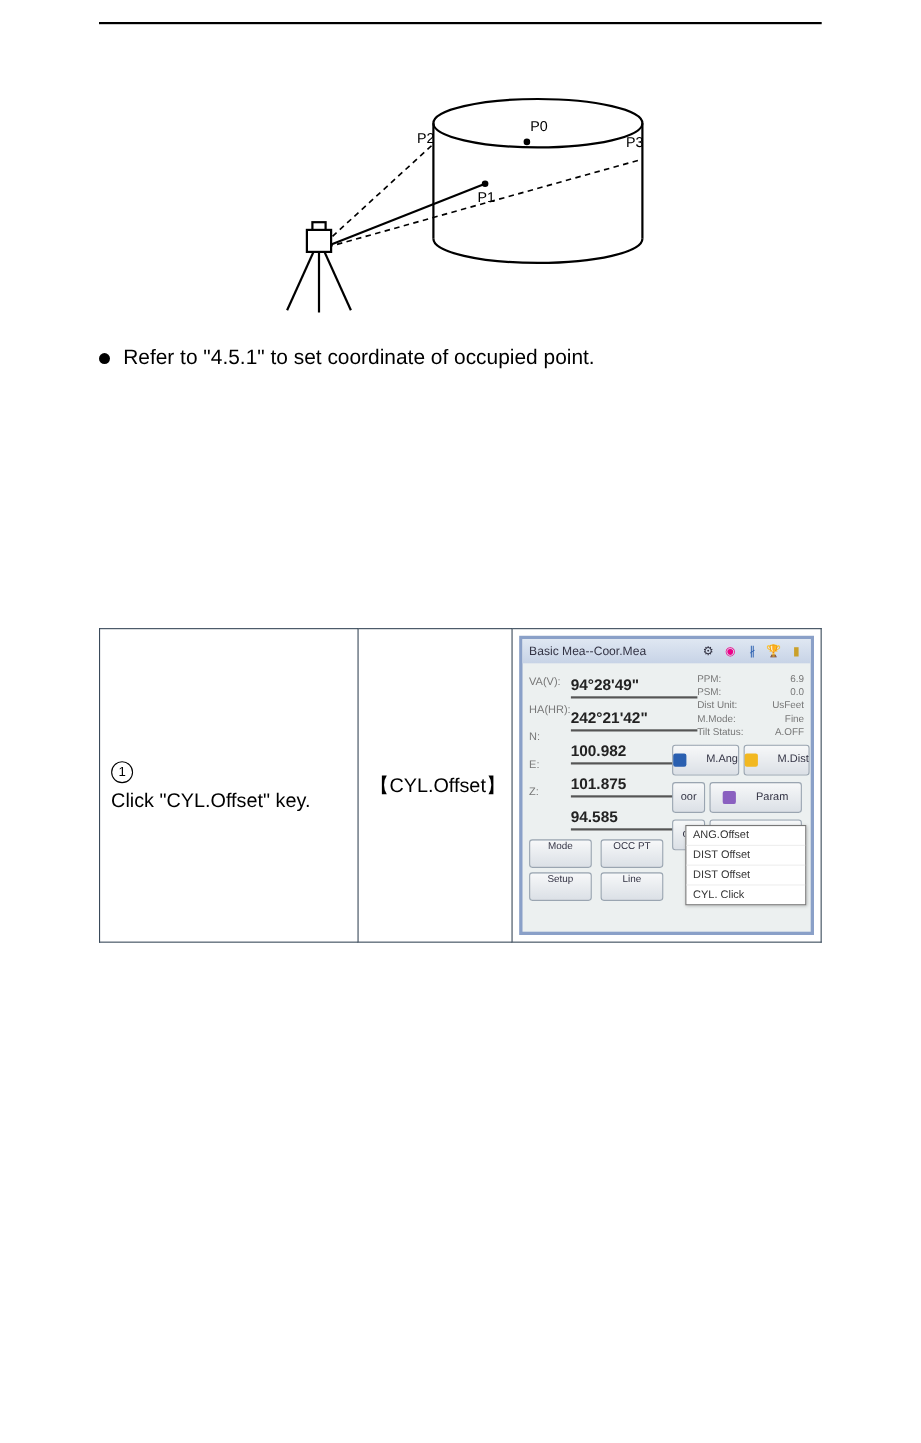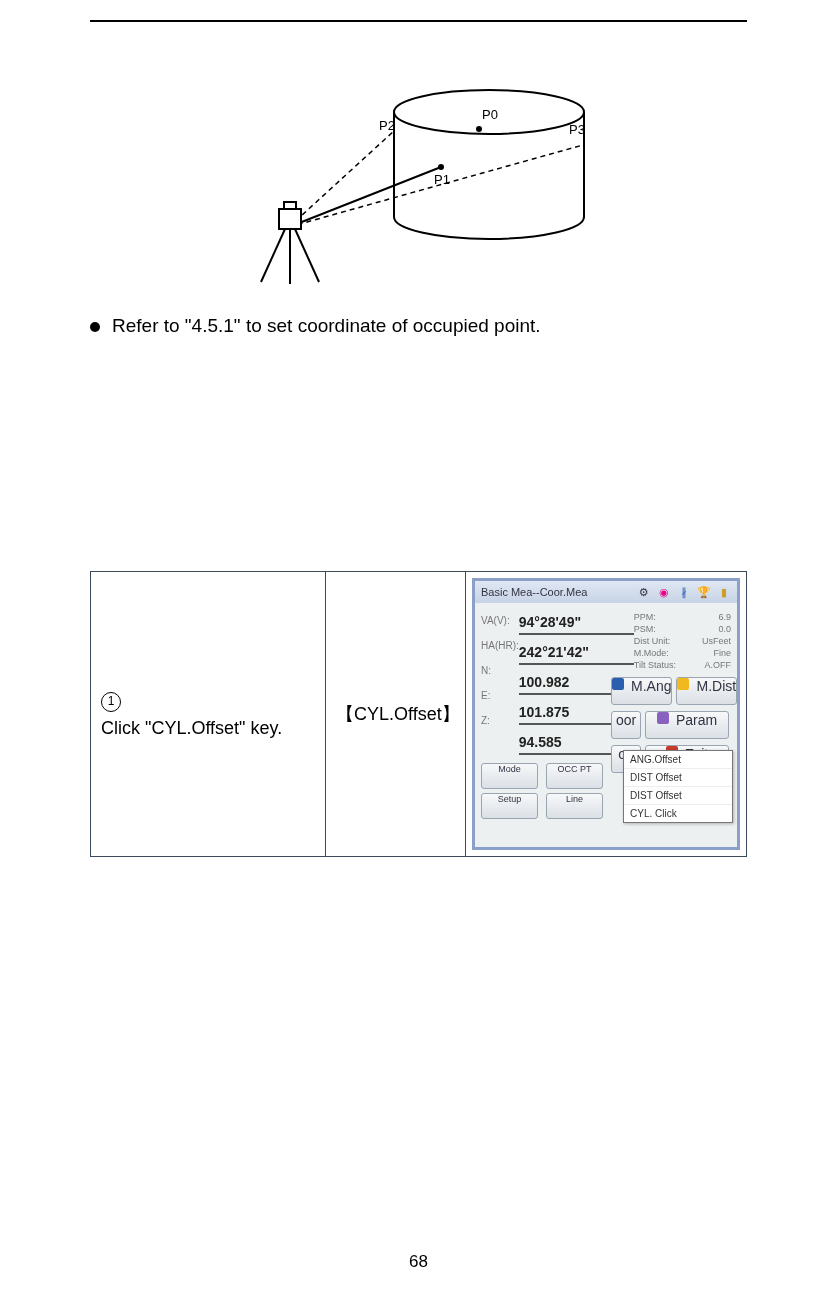--- a/index.html
+++ b/index.html
@@ -19,21 +19,21 @@
   .titlebar{background:linear-gradient(#dfe7f2,#c7d3e6);height:22px;display:flex;align-items:center;justify-content:space-between;padding:0 6px;font-size:11px;color:#334}
   .titlebar .icons span{display:inline-block;width:14px;height:14px;margin-left:3px;text-align:center;line-height:14px;font-size:11px}
   .scr-body{display:flex;padding:6px 6px 0 6px;gap:0}
   .lcol{flex:0 0 36px;display:flex;flex-direction:column;gap:14px;color:#777;font-size:10px;padding-top:6px}
   .vals{flex:0 0 115px;display:flex;flex-direction:column;gap:6px;padding-top:2px}
   .vals .v{border-bottom:2px solid #555;font-size:14px;font-weight:bold;color:#222;height:22px;line-height:22px}
   .info{flex:1 1 auto;font-size:9px;color:#777;line-height:1.35;padding-top:2px}
   .info .row{display:flex;justify-content:space-between}
   .rbtns{position:absolute;right:8px;top:96px;display:flex;flex-direction:column;gap:6px;width:118px}
   .rbtn2{display:flex;gap:4px}
-  .btn{flex:1;height:26px;background:linear-gradient(#f7f8f9,#dbe0e6);border:1px solid #9aa5b1;border-radius:3px;font-size:14px;display:flex;align-items:flex-start;justify-content:center;gap:7px;color:#334}
+  .btn{flex:1;height:26px;background:linear-gradient(#f7f8f9,#dbe0e6);border:1px solid #9aa5b1;border-radius:3px;font-size:10px;display:flex;align-items:center;justify-content:center;gap:18px;color:#334}
   .btn .ic{width:12px;height:12px;border-radius:2px}
   .b-blue{background:#2a5fb0}
   .b-yel{background:#f2b820}
   .b-red{background:#c83a2a}
   .b-pur{background:#8a60c0}
   .bottom-btns{display:flex;gap:8px;padding:4px 6px 0 6px}
   .lbtn{width:55px;height:24px;background:linear-gradient(#f7f8f9,#dbe0e6);border:1px solid #9aa5b1;border-radius:3px;font-size:9px;display:flex;align-items:flex-start;justify-content:center;color:#334}
   .popup{position:absolute;left:148px;bottom:24px;width:108px;background:#fff;border:1px solid #777;box-shadow:1px 1px 3px rgba(0,0,0,.25)}
   .popup div{font-size:10px;padding:3px 6px;color:#333;border-bottom:1px solid #eee}
   .popup div:last-child{border-bottom:none}
@@ -194,14 +194,13 @@
             <div>DIST Offset</div>
             <div>DIST Offset</div>
             <div>CYL. Click</div>
           </div>
         </div>
       </td>
     </tr>
   </tbody>
     </table>
 
-  <div class="pagenum">68</div>
 </div>
 
 </body></html>

